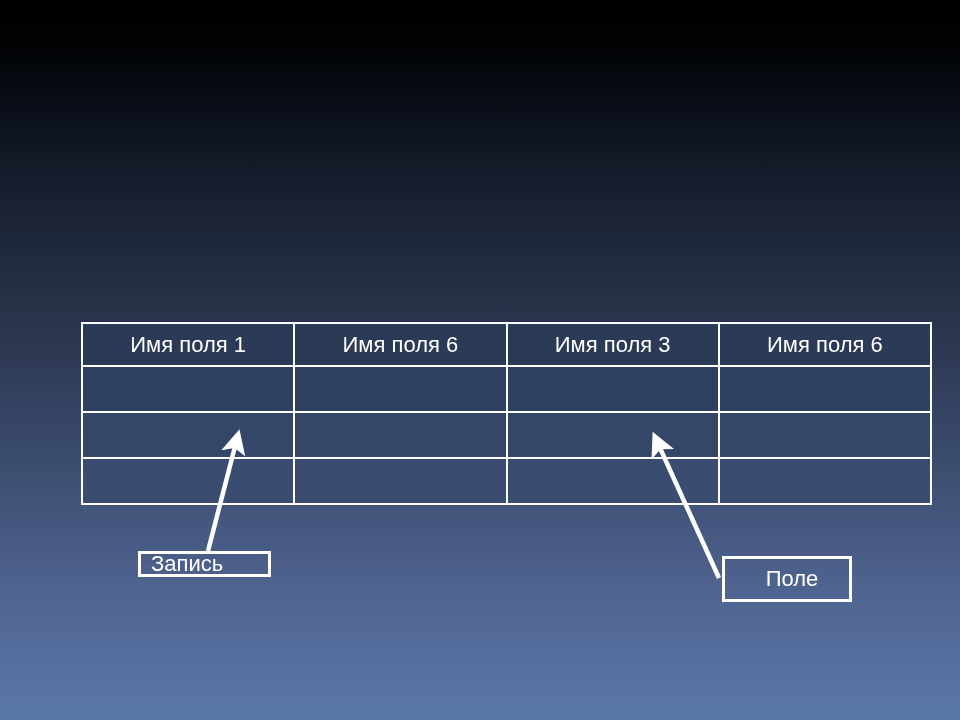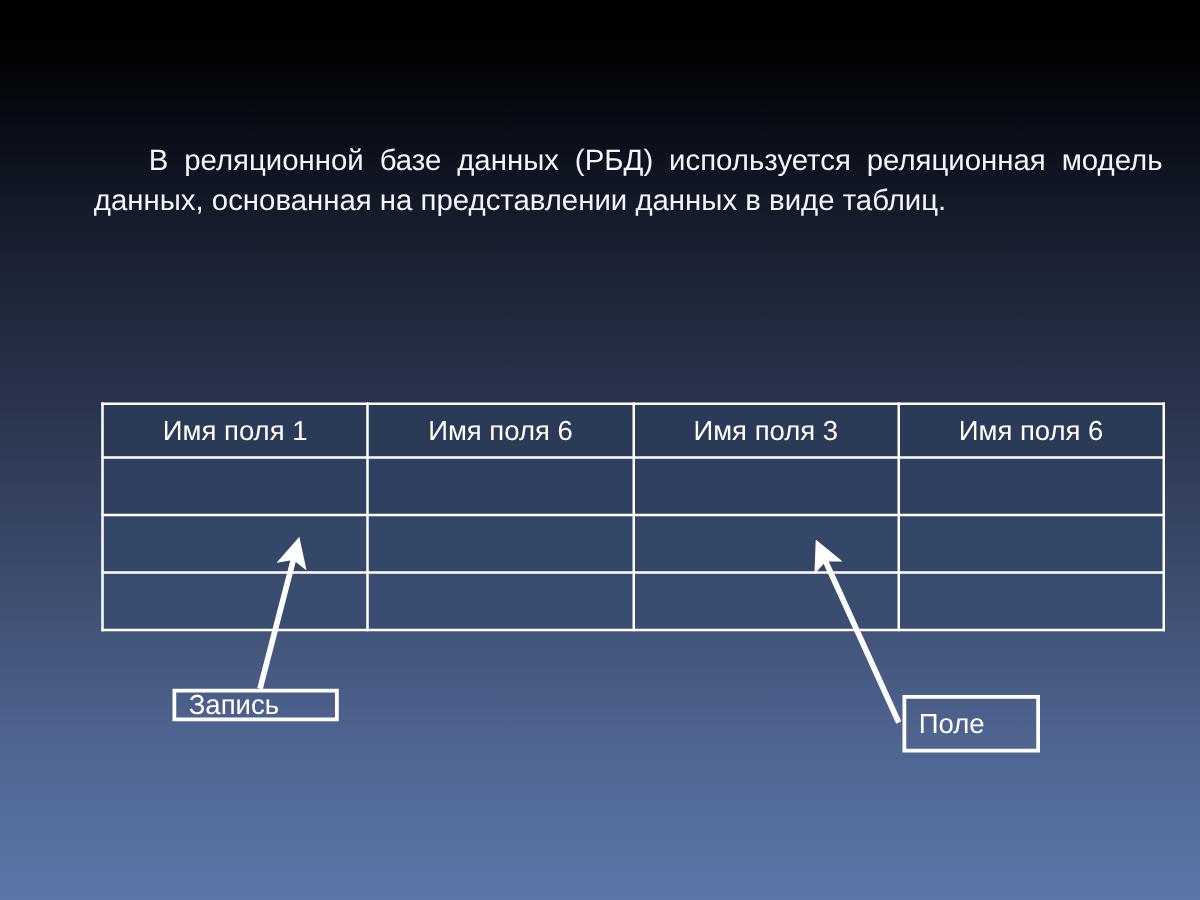--- a/index.html
+++ b/index.html
@@ -114,22 +114,23 @@
   }
   #callout-zapis {
     left: 138px;
     top: 551px;
     width: 133px;
     height: 26px;
   }
   #callout-pole {
     left: 722px;
     top: 556px;
-    width: 110px;
+    width: 130px;
     height: 46px;
+    justify-content: center;
   }
 
   
   #arrows {
     position: absolute;
     left: 0;
     top: 0;
     width: 960px;
     height: 720px;
     pointer-events: none;
@@ -144,23 +145,20 @@
     color: #f0f4fa;
     white-space: nowrap;
   }
 </style>
 </head>
 <body>
 
 <div id="slide">
 
 
-  <div class="para p1">
-    <span class="indent"></span><span>В реляционной базе данных (РБД) используется реляционная модель данных, основанная на представлении данных в виде таблиц.</span>
-  </div>
 
 
   <table id="db-table">
     <thead>
       <tr>
         <th>Имя поля 1</th>
         <th>Имя поля 6</th>
         <th>Имя поля 3</th>
         <th>Имя поля 6</th>
       </tr>

